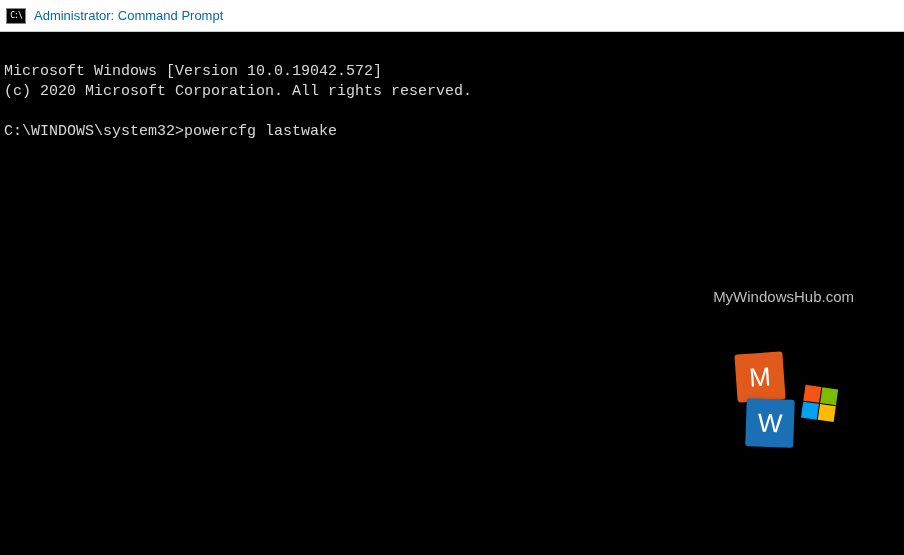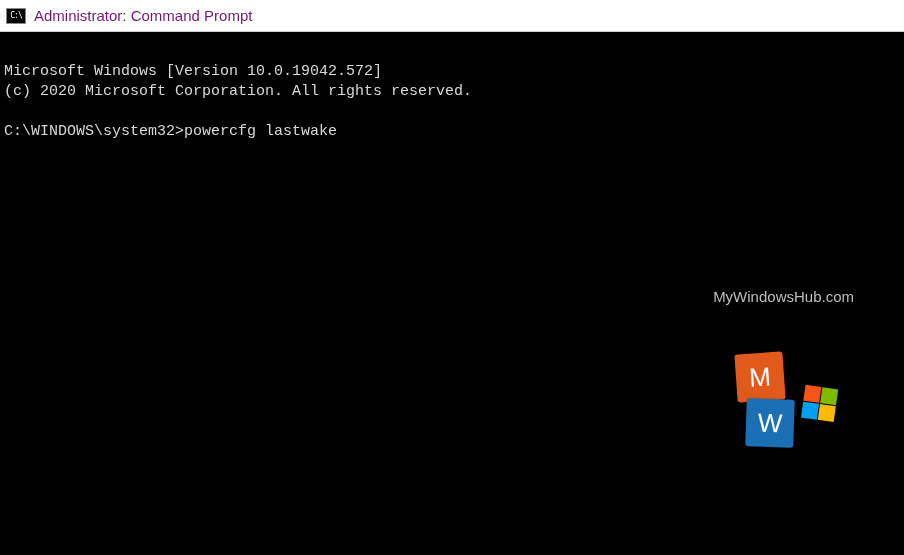--- a/index.html
+++ b/index.html
@@ -11,21 +11,21 @@
   .titlebar{
     height:32px;background:#fff;display:flex;align-items:center;
     padding:0 6px;border-bottom:1px solid #ccc;box-sizing:border-box;
   }
   .titlebar .appicon{
     width:18px;height:14px;background:#000;margin-right:8px;border:1px solid #888;
     display:flex;align-items:center;justify-content:center;
     color:#fff;font-size:8px;font-family:Consolas,monospace;letter-spacing:-1px;
   }
   .titlebar .title{
-    font-size:15px;color:#701a75;
+    font-size:13px;color:#0369a1;
   }
   
   .terminal{
     background:#000;height:523px;box-sizing:border-box;
     padding:10px 4px;color:#d8d8d8;
     font-family:Consolas,"Courier New",monospace;
     font-size:15px;line-height:20px;white-space:pre;
     position:relative;
     border-radius:24px;
   }

